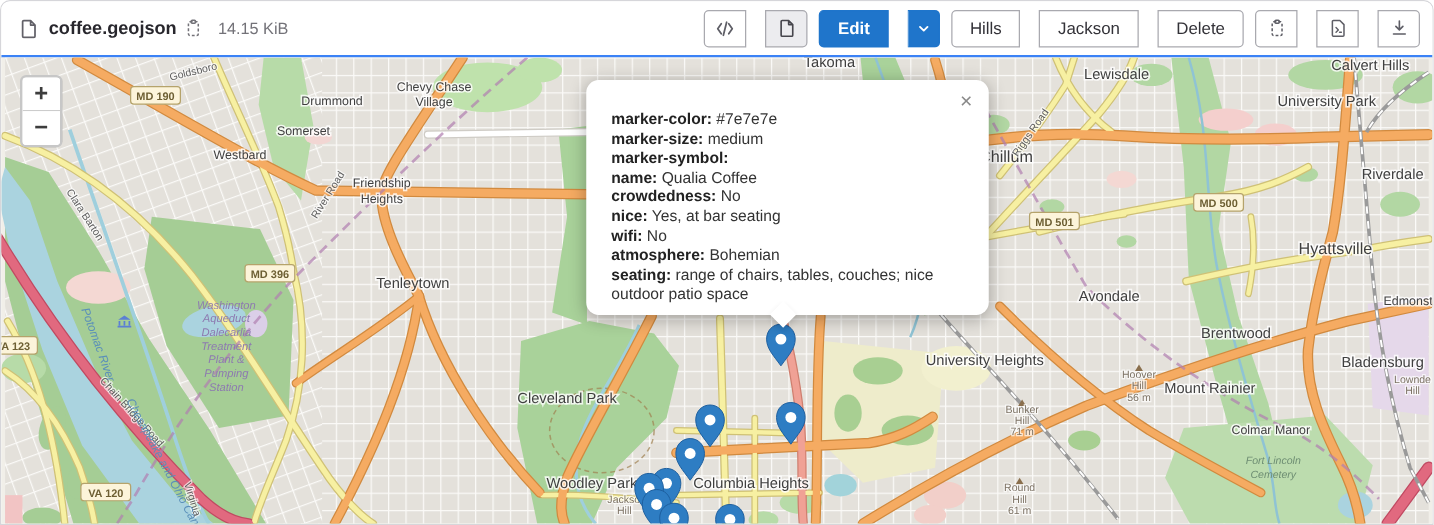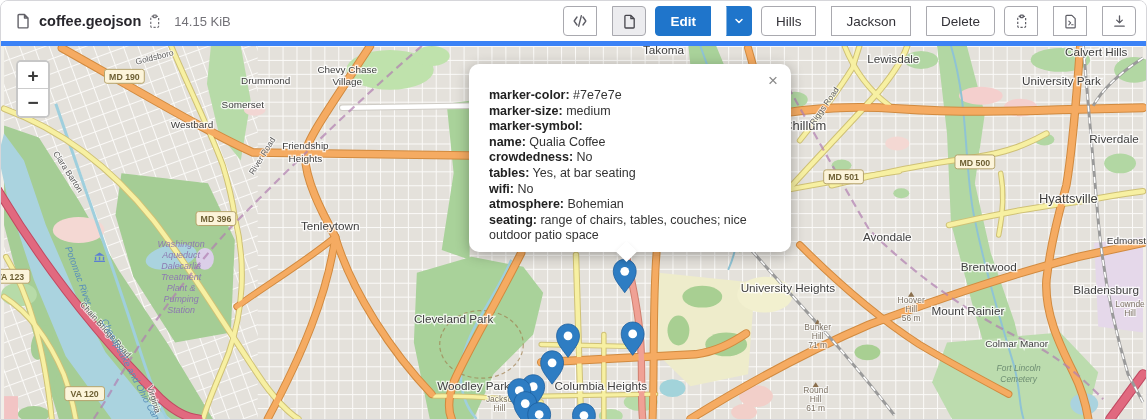--- a/index.html
+++ b/index.html
@@ -1,18 +1,18 @@
 <!DOCTYPE html>
 <html><head>
 <meta charset="utf-8">
 <style>
   html,body{margin:0;padding:0;background:#fff;font-family:"Liberation Sans",sans-serif;}
   .card{width:1147px;height:420px;border:1px solid #d6d6da;border-radius:8px 8px 0 0;overflow:hidden;box-sizing:border-box;background:#fff;}
   
-  .hdr{height:45px;display:flex;align-items:center;padding:0 10px 0 14px;background:#fff;border-bottom:5px solid #3b82f6;box-sizing:border-box;}
+  .hdr{height:45px;display:flex;align-items:center;padding:0 10px 0 14px;background:#fff;border-bottom:2px solid #3b82f6;box-sizing:border-box;}
   .hdr .fname{font-weight:700;font-size:14.5px;color:#28272d;margin:0 4px 0 8px;}
   .hdr .fsize{font-size:13px;color:#737278;margin-left:10px;}
   .iconb{background:none;border:none;padding:2px;display:inline-flex;align-items:center;cursor:pointer;}
   .spacer{flex:1;}
   .rgt{display:flex;align-items:center;gap:9px;}
   .grp{display:inline-flex;gap:16px;}
   .btn{height:30px;box-sizing:border-box;border:1px solid #a9a9af;background:#fff;color:#333238;
        font-family:"Liberation Sans",sans-serif;font-size:13.5px;display:inline-flex;align-items:center;
        justify-content:center;padding:0 14px;cursor:pointer;}
   .grp .btn{border-radius:0;margin-left:-1px;}
@@ -434,20 +434,20 @@
 
     <div class="popup">
       <div class="tail"></div>
       <button class="pclose">×</button>
       <div id="popup-body">
           <div class="prow"><b>marker-color:</b> #7e7e7e</div>
           <div class="prow"><b>marker-size:</b> medium</div>
           <div class="prow"><b>marker-symbol:</b></div>
           <div class="prow"><b>name:</b> Qualia Coffee</div>
           <div class="prow"><b>crowdedness:</b> No</div>
-          <div class="prow"><b>tables:</b> Yes, at bar seating</div>
+          <div class="prow"><b>nice:</b> Yes, at bar seating</div>
           <div class="prow"><b>wifi:</b> No</div>
           <div class="prow"><b>atmosphere:</b> Bohemian</div>
           <div class="prow"><b>seating:</b> range of chairs, tables, couches; nice outdoor patio space</div>
         </div>
     </div>
   </div>
 </div>
 
 </body></html>

